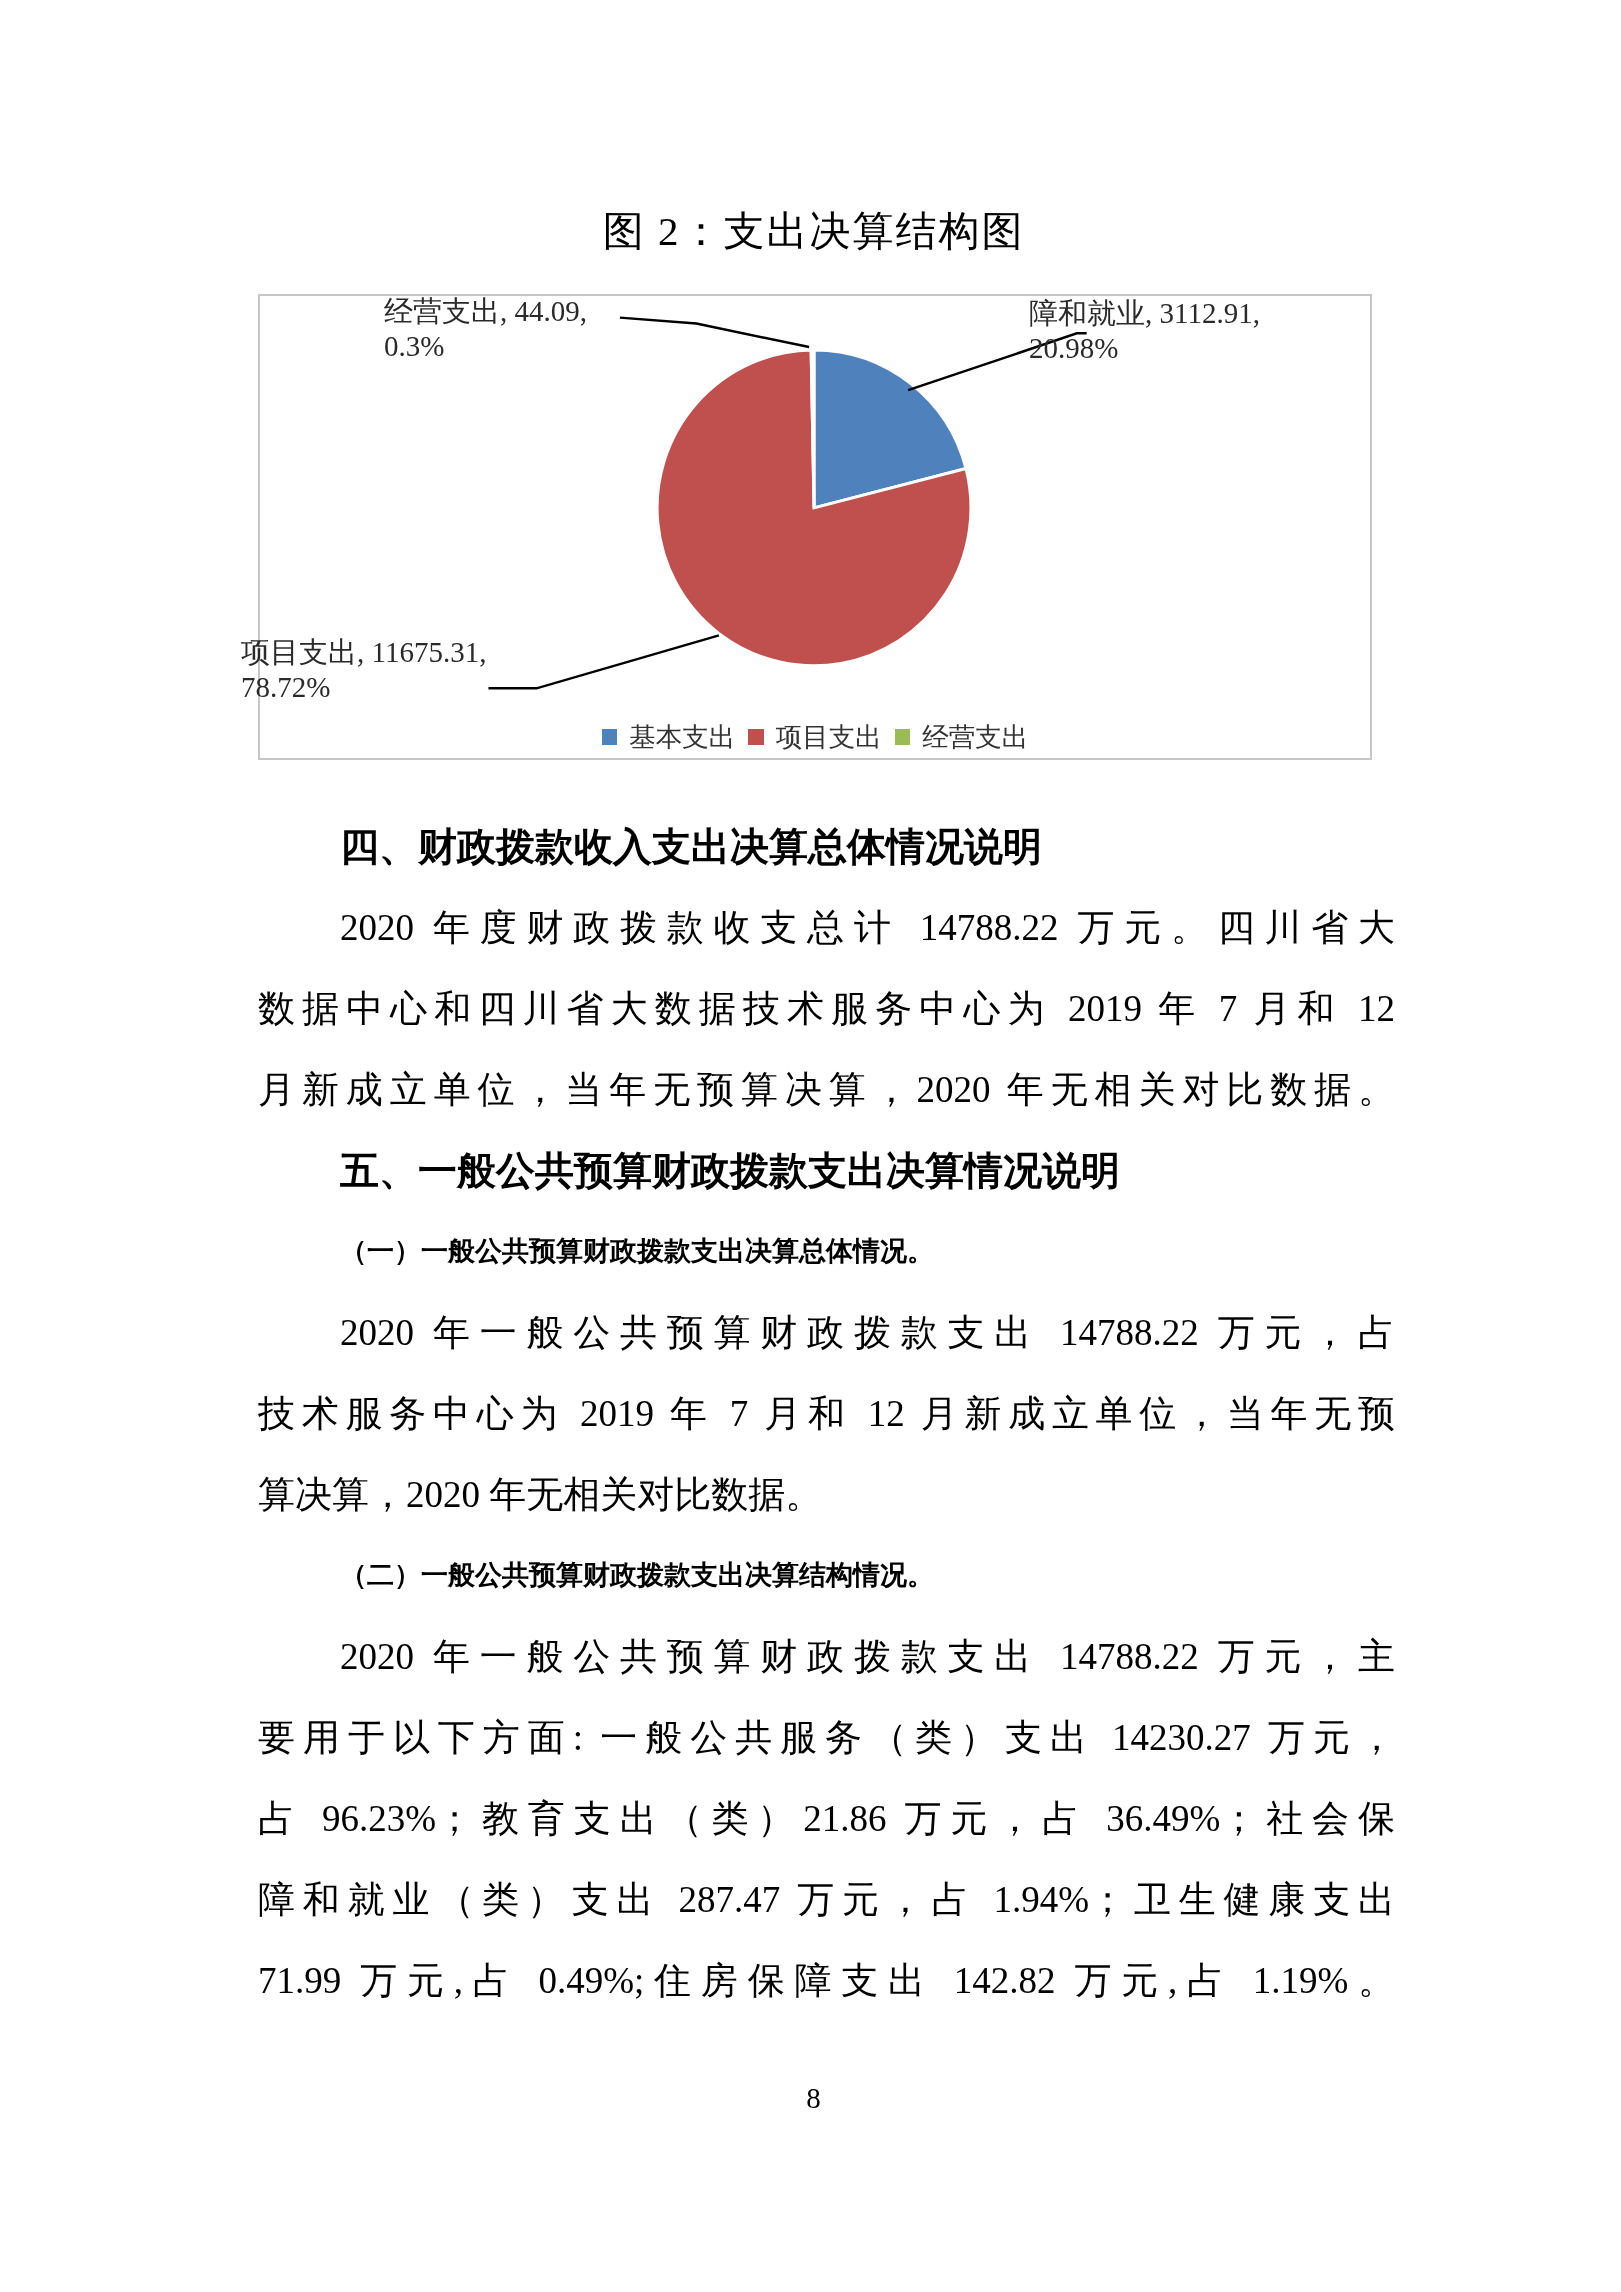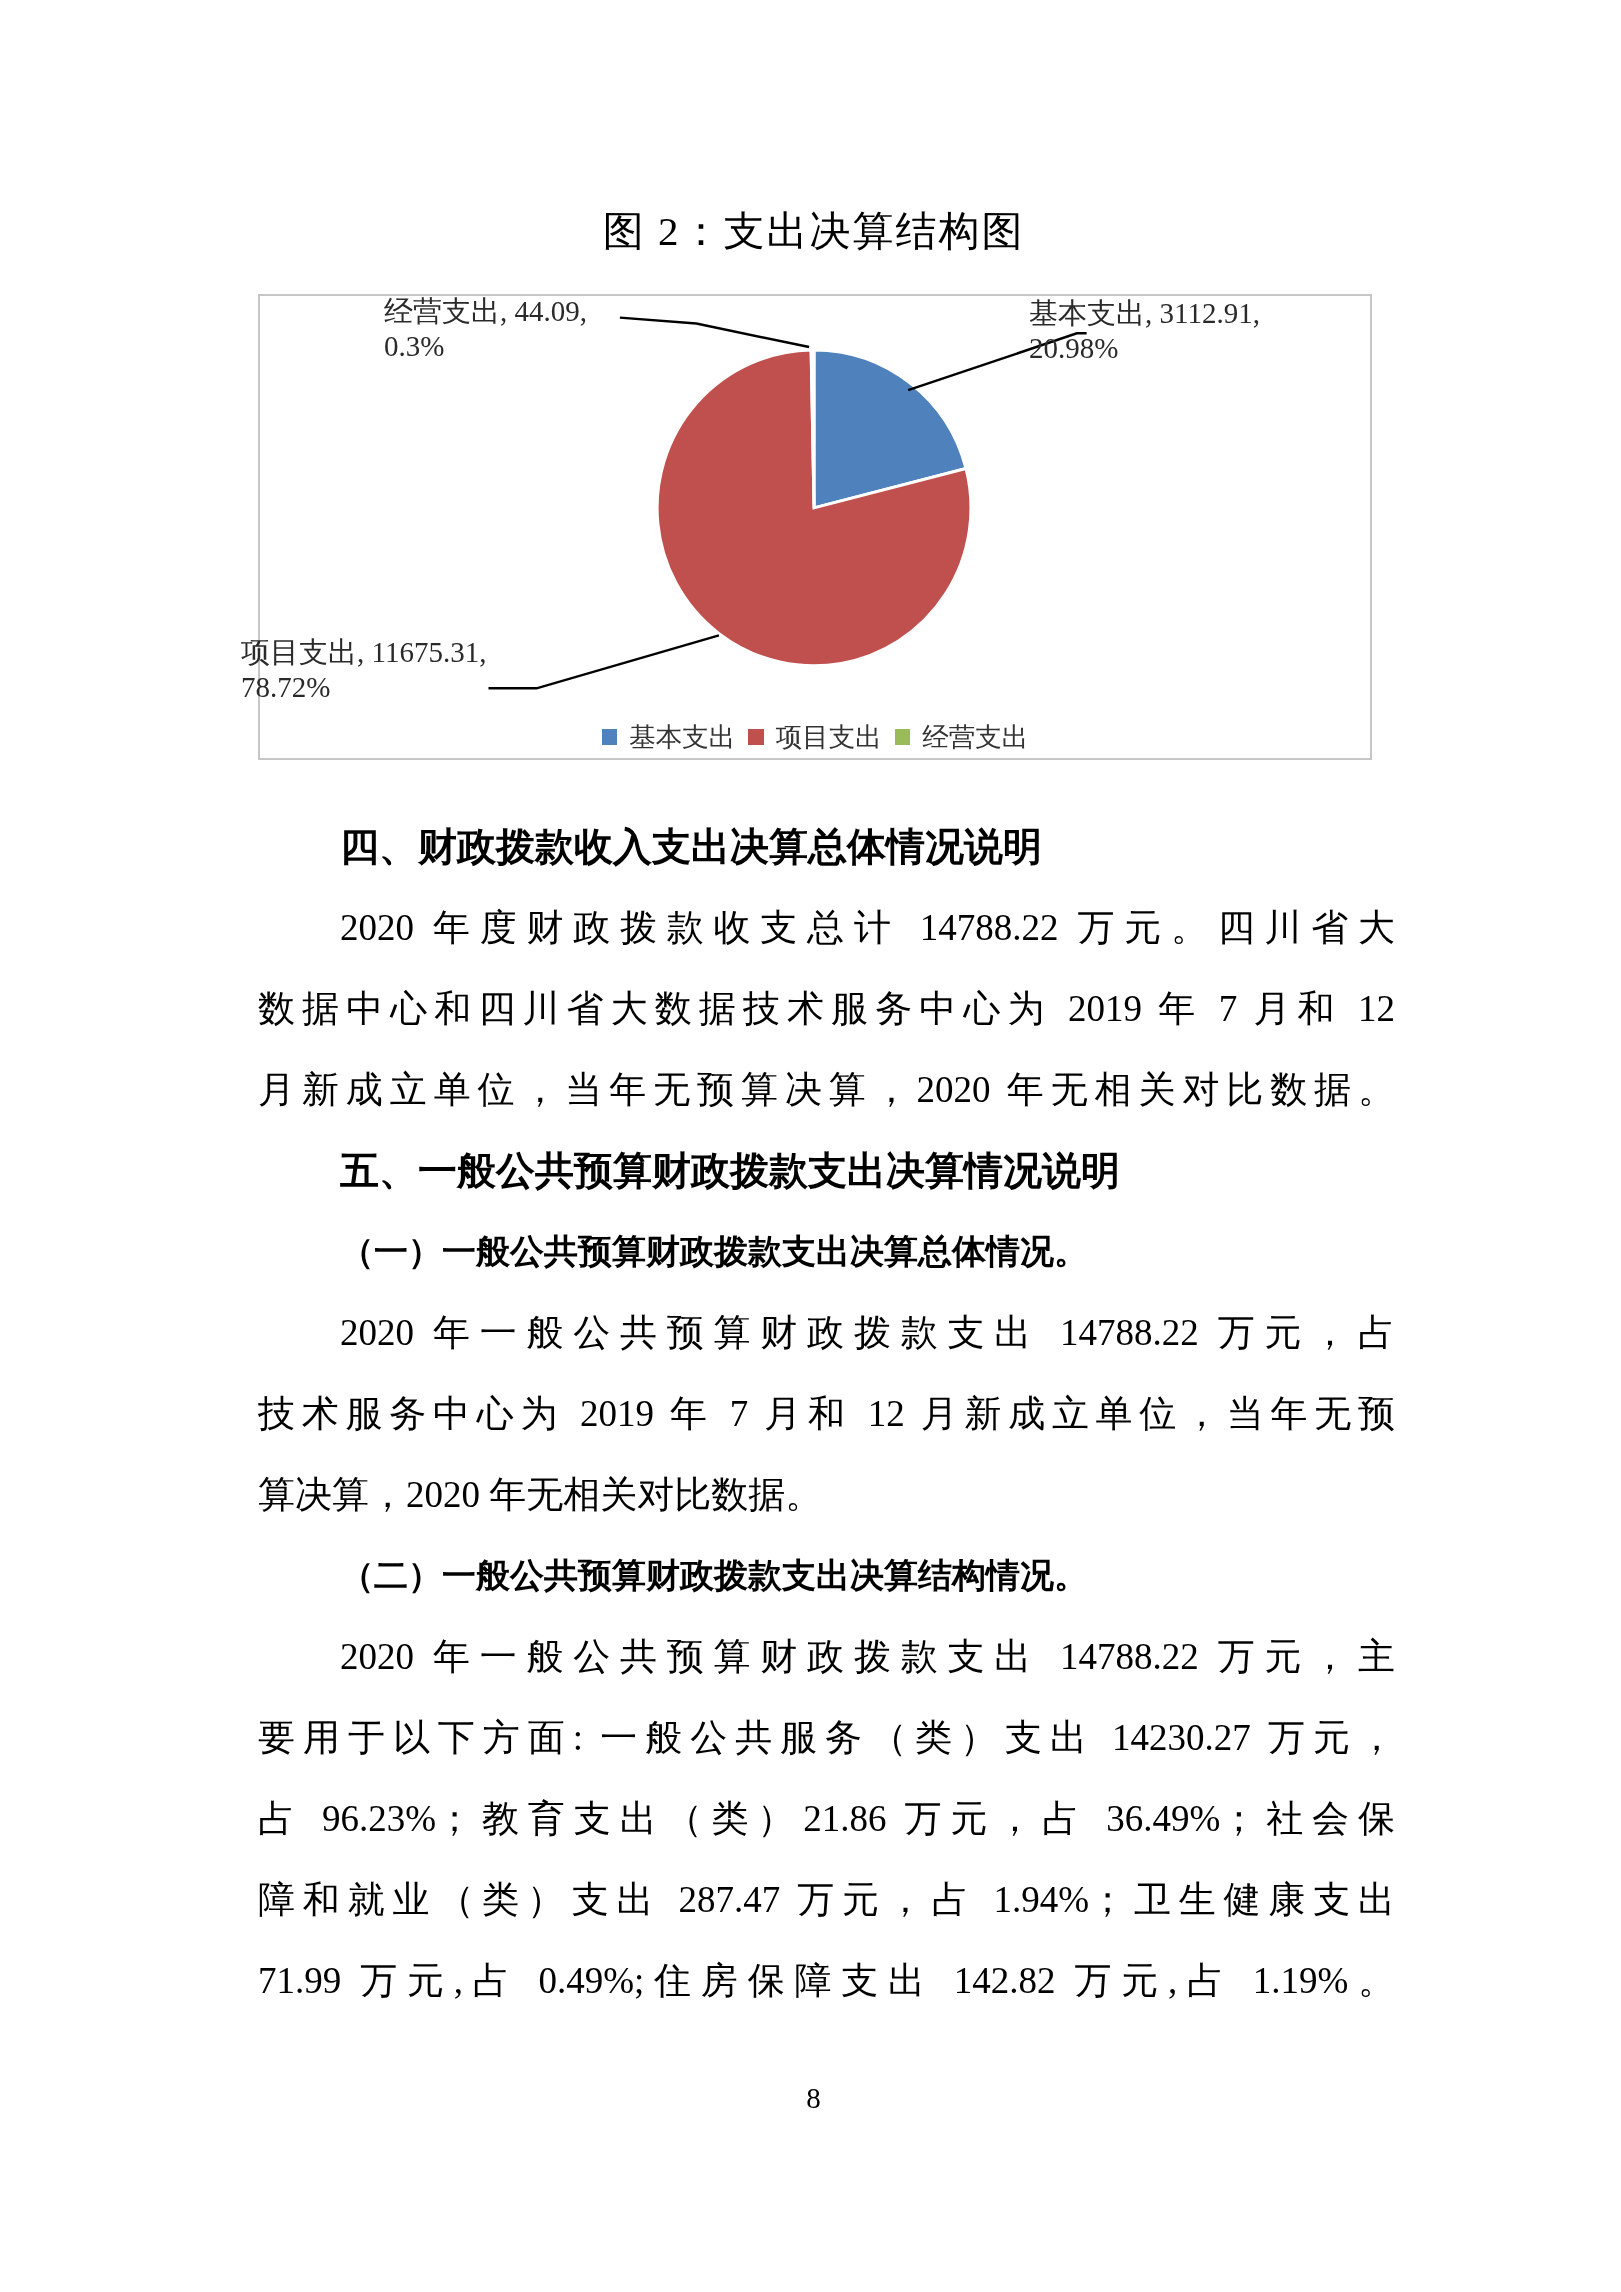--- a/index.html
+++ b/index.html
@@ -68,21 +68,21 @@
   .noj{text-align-last:left;}
   .hmain{
     font-family:"Liberation Sans","DejaVu Sans",sans-serif;
     font-weight:bold;
     font-size:39px;
     text-align-last:left;
   }
   .hsub{
     font-family:"Liberation Serif","DejaVu Serif",serif;
     font-weight:bold;
-    font-size:34px;
+    font-size:27px;
     text-align-last:left;
   }
   .page-num{
     position:absolute;
     left:245px; top:2082px; width:1137px;
     text-align:center;
     font-size:29px;
     font-family:"Liberation Serif","DejaVu Serif",serif;
   }
 </style>
@@ -105,21 +105,21 @@
       <polyline points="468,346 282,400 233,400" fill="none" stroke="#000000" stroke-width="2.5"></polyline>
     </svg>
   </div>
 
   <div class="pie-label label-jingying">
     <div>经营支出, 44.09,</div>
     <div>0.3%</div>
   </div>
 
   <div class="pie-label label-jiben">
-    <div>基本支出, 3112.91,</div>
+    <div>障和就业, 3112.91,</div>
     <div>20.98%</div>
   </div>
 
   <div class="pie-label label-xiangmu">
     <div>项目支出, 11675.31,</div>
     <div>78.72%</div>
   </div>
 
   <div class="legend">
     <span class="legend-item">

